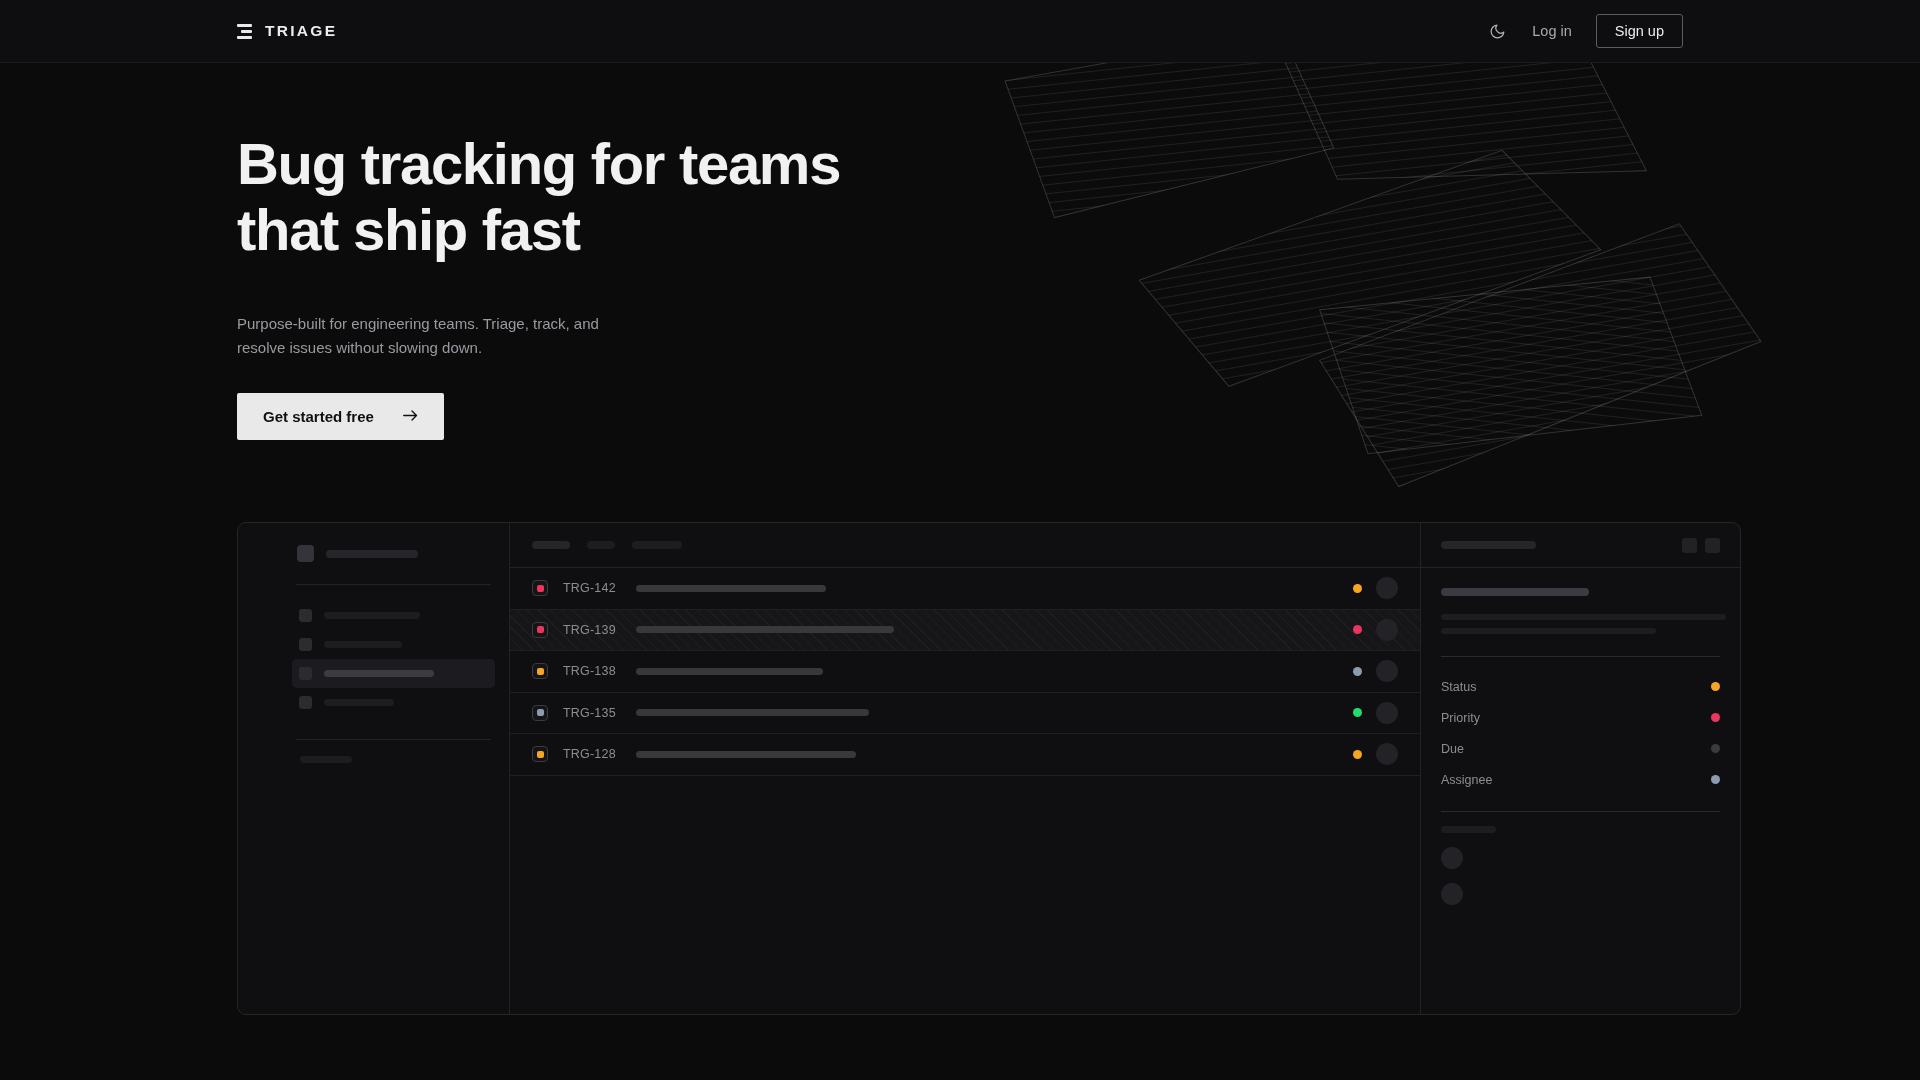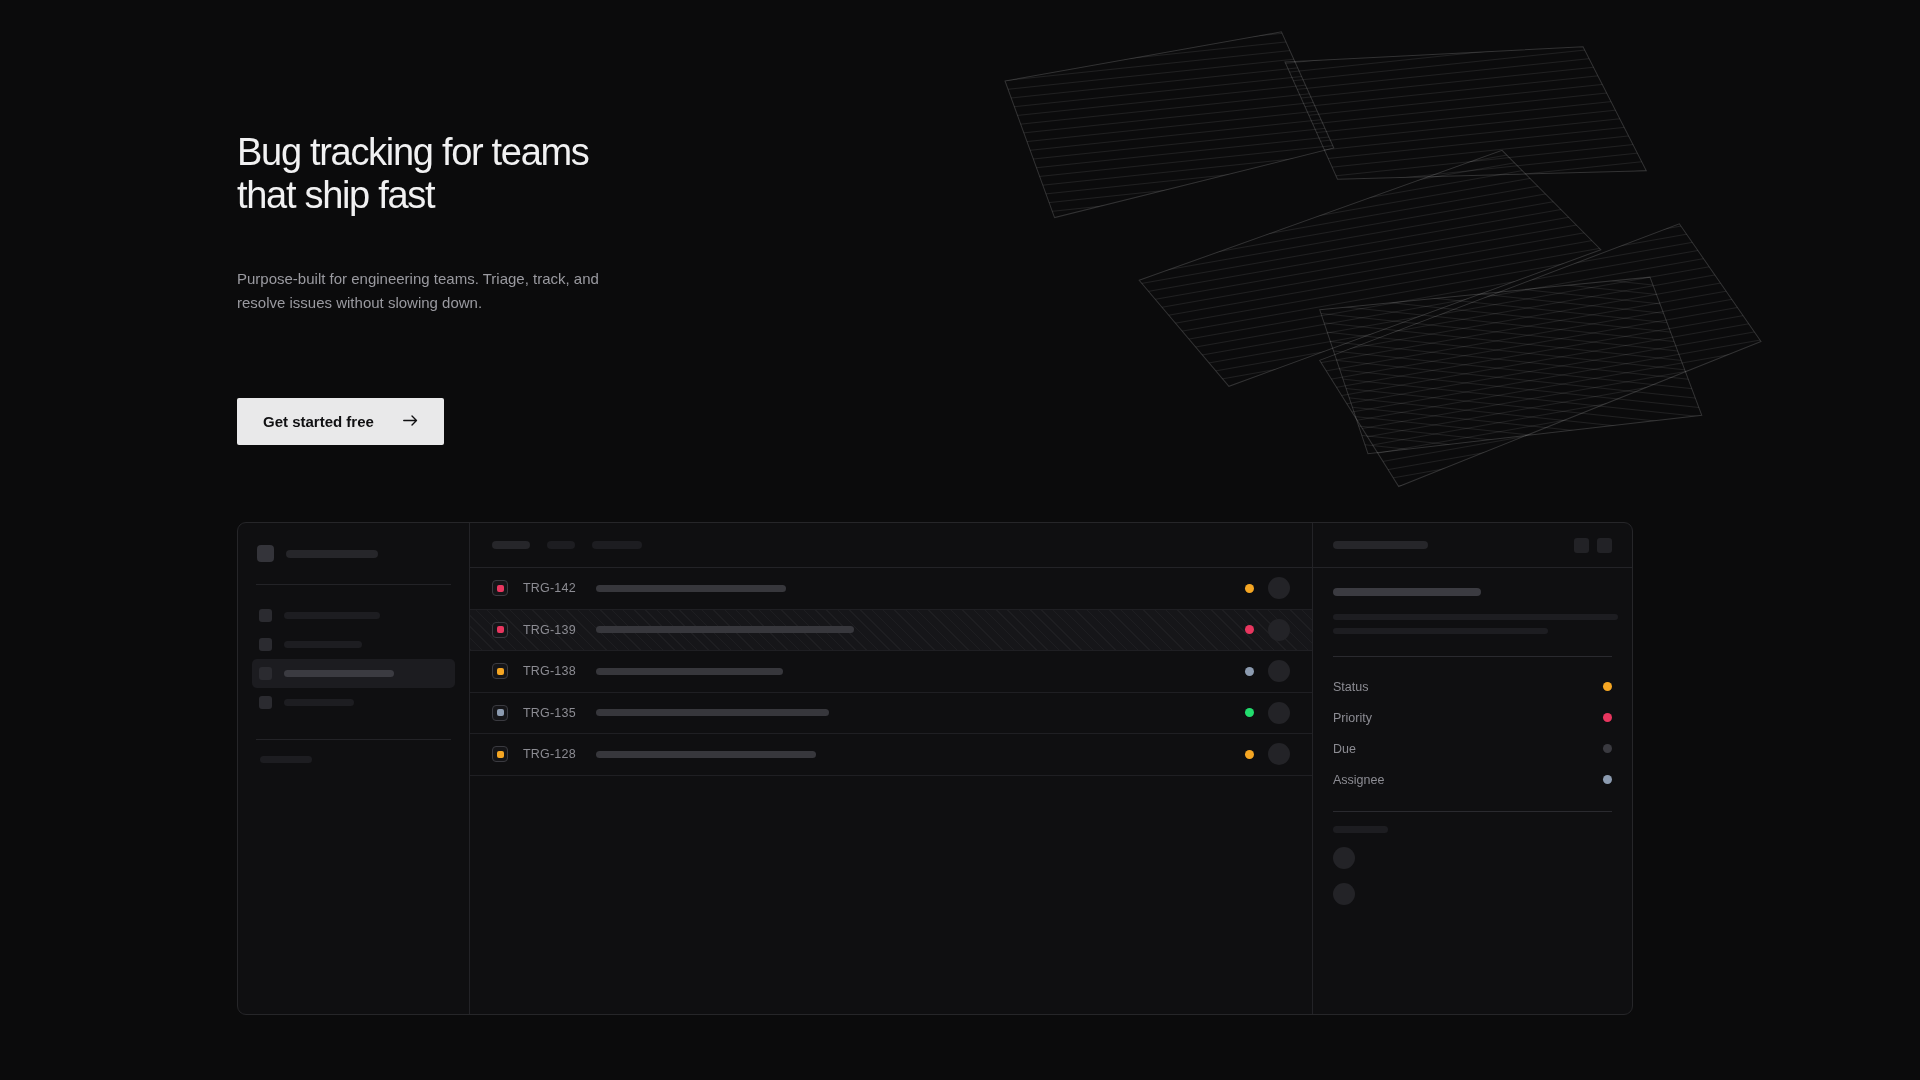--- a/index.html
+++ b/index.html
@@ -38,44 +38,44 @@
   .signup-btn {
     border:1px solid #5b5b60; background:transparent;
     color:#ececee; font-size:14.5px;
     padding:8px 18px; border-radius:3px;
     font-family:inherit;
   }
 
   
   .hero { position:absolute; left:237px; top:63px; z-index:3; }
   .headline {
-    color:#f1f1f2; font-size:38px; line-height:1.13;
-    font-weight:400; letter-spacing:-1.3px;
+    color:#f1f1f2; font-size:58px; line-height:1.13;
+    font-weight:700; letter-spacing:-1.3px;
     margin-top:68px; white-space:pre-line;
   }
   .subhead {
     color:#9a9aa0; font-size:15px; line-height:1.62;
     margin-top:50px; white-space:pre-line; max-width:520px;
   }
   .cta {
-    margin-top:83px; display:inline-flex; align-items:center; gap:29px;
+    margin-top:32px; display:inline-flex; align-items:center; gap:29px;
     background:#e9e9ea; color:#101012;
     font-size:15px; font-weight:700;
     padding:15px 26px; border:none; border-radius:2px;
     font-family:inherit;
   }
 
   
   .mock {
     position:absolute; left:237px; top:522px;
-    width:1396px; height:493px;
+    width:1504px; height:493px;
     background:#0f0f11;
     border:1px solid #262629;
     border-radius:9px;
-    display:flex; overflow:hidden; z-index:4;
+    display:flex; overflow:hidden; z-index:4;padding-left:40px;
   }
   .mock-side { width:232px; border-right:1px solid #232327; flex:none; padding:18px 14px 0; }
   .sk { background:#26262a; border-radius:4px; display:block; }
   .sk-dim { background:#1d1d21; }
   .sk-bright { background:#3b3b41; }
   .side-head { display:flex; align-items:center; gap:12px; padding:4px 5px 0; }
   .side-sq { width:17px; height:17px; border-radius:4px; background:#34343a; flex:none; }
   .side-div { height:1px; background:#232327; margin:22px 4px 16px; }
   .side-item { display:flex; align-items:center; gap:12px; padding:8px 7px; border-radius:5px; }
   .side-item.active { background:#1c1c20; }
@@ -140,20 +140,39 @@
       <g stroke="rgba(255,255,255,.16)" stroke-width="1" fill="url(#hstripe)">
         <polygon points="1010,64 1290,44 1330,165 1045,205" transform="rotate(-6 1170 120)"></polygon>
         <polygon points="1292,44 1590,60 1640,190 1332,166" transform="rotate(-6 1460 120)"></polygon>
         <polygon points="1140,240 1520,175 1600,290 1210,360" transform="rotate(-10 1370 265)"></polygon>
         <polygon points="1322,322 1700,250 1760,380 1378,460" transform="rotate(-10 1540 355)"></polygon>
         <polygon points="1315,330 1640,263 1706,395 1378,468" transform="rotate(6 1510 365)"></polygon>
       </g>
     </svg>
   </div>
 
+  <div class="navbar">
+    <div class="brand">
+      <span class="brand-mark">
+        <i></i>
+          <i></i>
+          <i></i>
+      </span>
+      <span class="brand-name">TRIAGE</span>
+    </div>
+    <div class="nav-right">
+      <span class="moon-btn">
+        <svg width="17" height="17" viewBox="0 0 24 24" fill="none" stroke="#b4b4b9" stroke-width="1.7" stroke-linecap="round" stroke-linejoin="round">
+          <path d="M21 12.8A9 9 0 1 1 11.2 3a7 7 0 0 0 9.8 9.8z"></path>
+        </svg>
+      </span>
+      <a class="nav-link">Log in</a>
+      <button class="signup-btn">Sign up</button>
+    </div>
+  </div>
 
   <div class="hero">
     <h1 class="headline">Bug tracking for teams
 that ship fast</h1>
     <p class="subhead">Purpose-built for engineering teams. Triage, track, and
 resolve issues without slowing down.</p>
     <button class="cta">
       <span>Get started free</span>
       <span>
         <svg width="15" height="13" viewBox="0 0 20 16" fill="none" stroke="#101012" stroke-width="1.8" stroke-linecap="round" stroke-linejoin="round">

